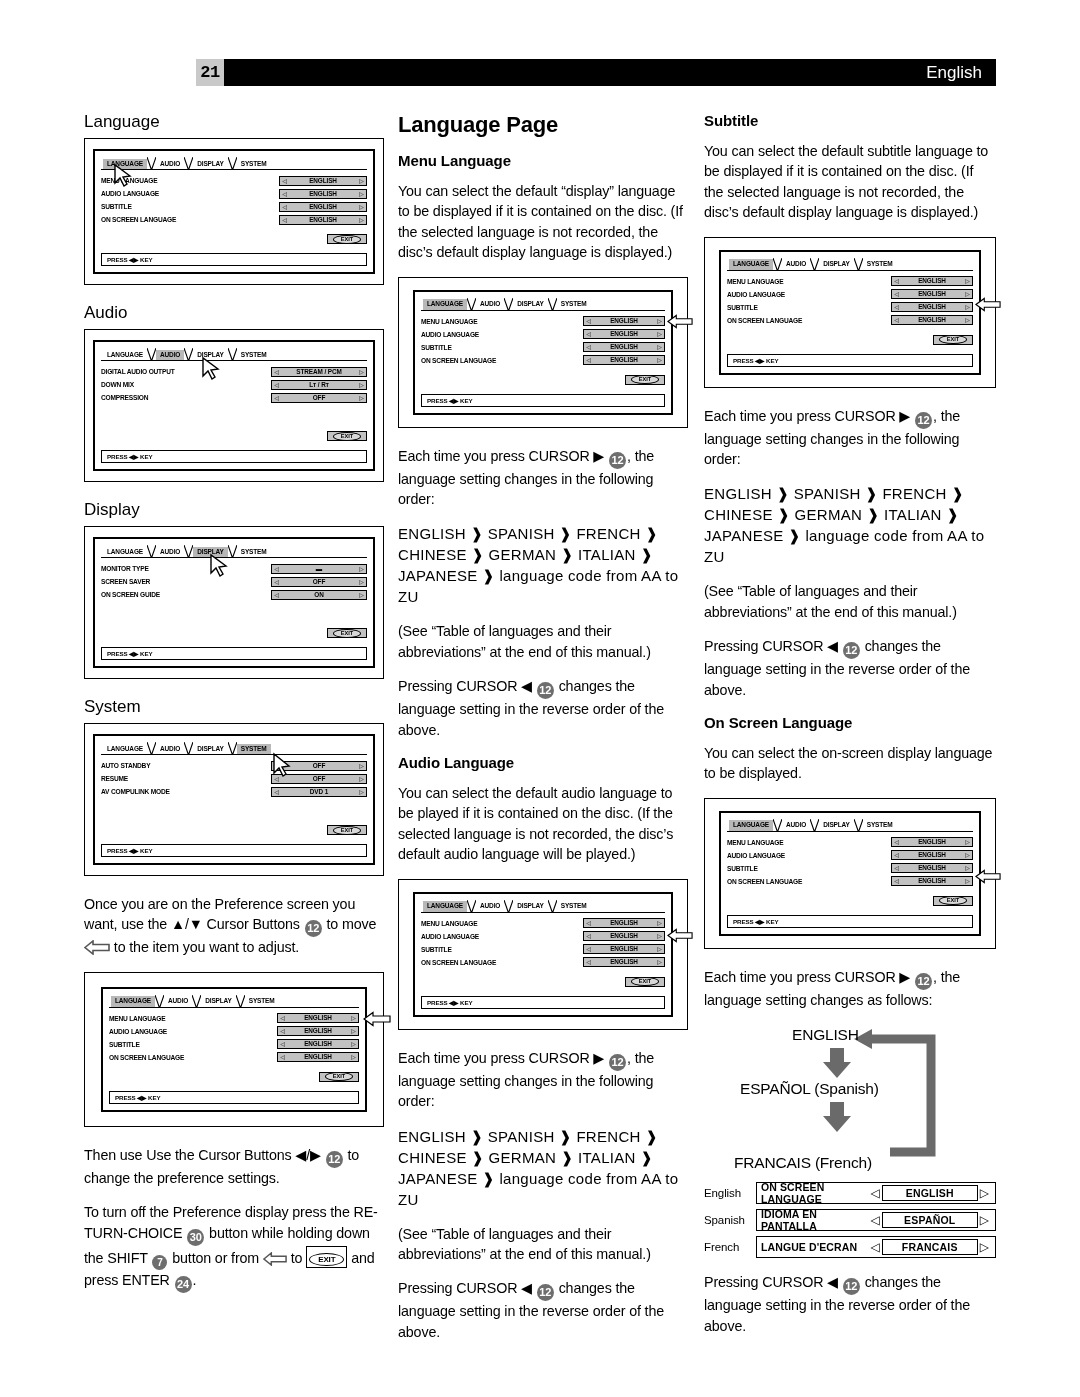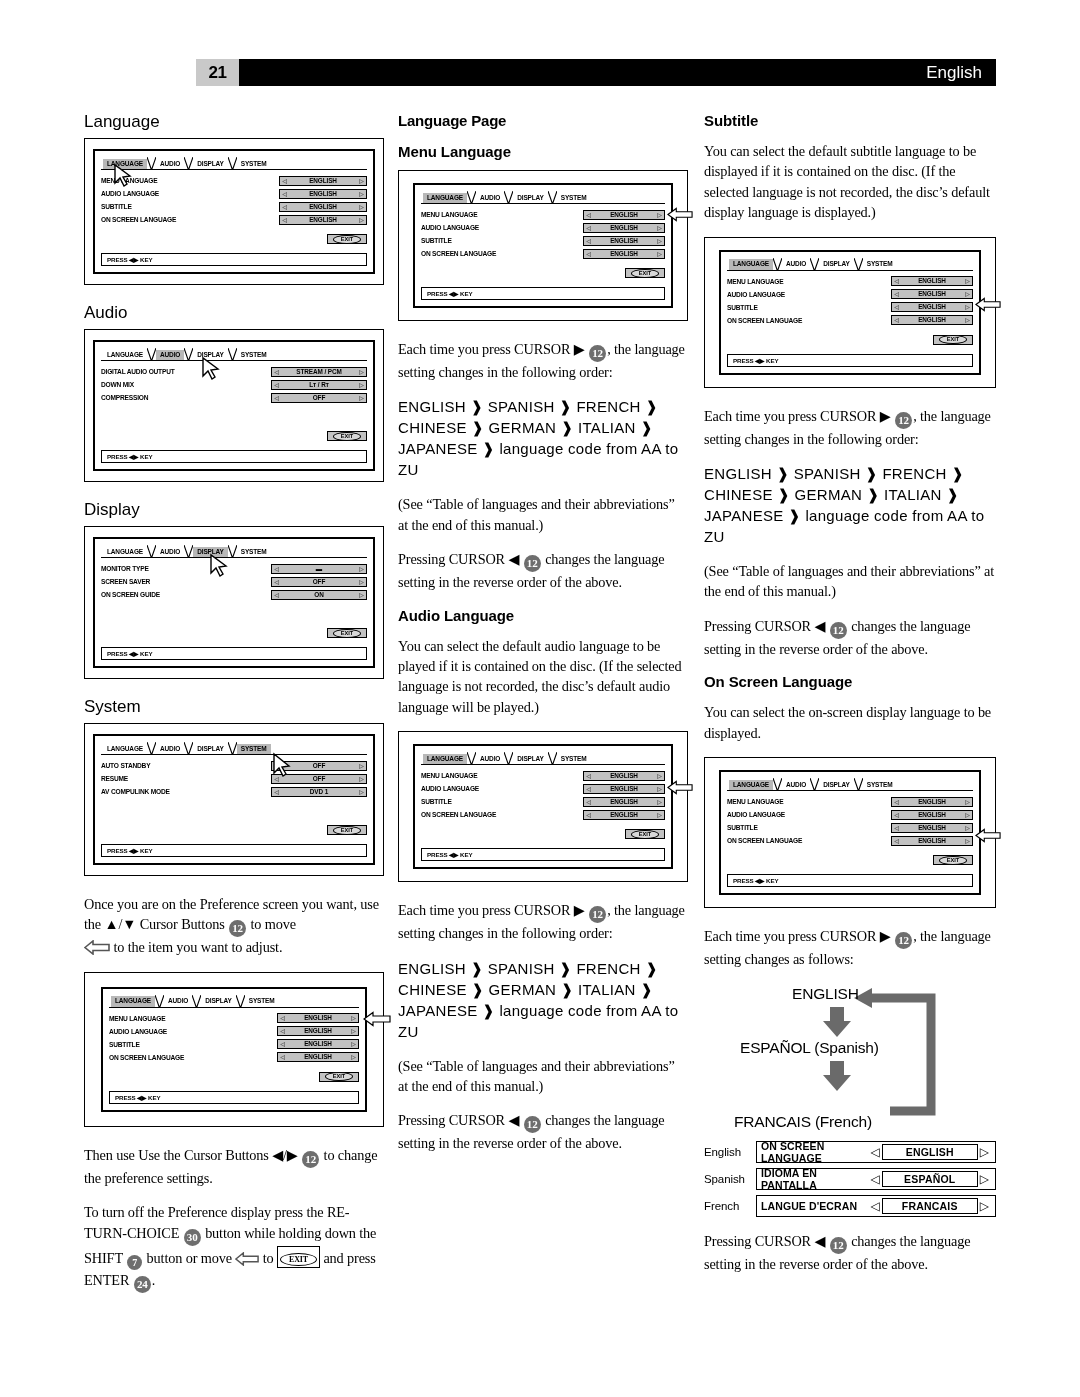--- a/index.html
+++ b/index.html
@@ -9,45 +9,45 @@
     background:#ffffff;
     font-family:"Liberation Sans", sans-serif;
     color:#000;
     position:relative;
     overflow:hidden;
   }
 
   
   .header { position:absolute; left:196px; top:59px; width:800px; height:27px; display:flex; }
   .page-num {
-    width:43px; background:#c9c9c9; color:#000;
+    width:28px; background:#c9c9c9; color:#000;
     font-size:17px; font-weight:bold; display:flex;
-    align-items:center; justify-content:center; letter-spacing:-0.5px;
+    align-items:center; justify-content:center; letter-spacing:-0.5px;font-family:Liberation Mono, monospace;
   }
   .header-bar {
     flex:1; background:#000; color:#fff; display:flex;
     align-items:center; justify-content:flex-end;
     padding-right:14px; font-size:17px;
   }
 
   
   .col { position:absolute; top:112px; }
   .col-left   { left:84px;  width:300px; }
   .col-mid    { left:398px; width:290px; }
   .col-right  { left:704px; width:292px; }
 
   h2.sec-title {
-    font-size:15px; font-weight:bold; margin:0 0 14px 0; letter-spacing:-0.2px;
+    font-size:22px; font-weight:bold; margin:0 0 14px 0; letter-spacing:-0.2px;
   }
   h3.sub-title {
     font-size:15px; font-weight:bold; margin:0 0 10px 0; letter-spacing:-0.1px;
   }
   p.body {
     font-size:14.3px; line-height:20.4px; margin:12px 0 14px 0;
-    letter-spacing:-0.15px; text-align:left;font-family:Liberation Serif, serif;
+    letter-spacing:-0.15px; text-align:left;
   }
   .lang-seq {
     font-size:15px; line-height:21px; margin:0 0 14px 0; letter-spacing:0.3px;
   }
   .label-plain { font-size:17px; margin:0 0 6px 0; font-weight:400; }
 
   
   .osd-wrap { border:1px solid #000; padding:10px 8px; margin:0 0 18px 0; background:#fff; }
   .osd {
     border:2px solid #000; background:#fff;
@@ -514,36 +514,37 @@
     <span>Then use Use the Cursor Buttons ◀/▶</span>
     <span class="badge">12</span>
     <span>to change the preference settings.</span>
   </p>
 
   <p class="body">
     <span>To turn off the Preference display press the RE-TURN-CHOICE</span>
     <span class="badge">30</span>
     <span>button while holding down the SHIFT</span>
     <span class="badge sm">7</span>
-    <span>button or move</span>
+    <span>button or from</span>
     <svg class="big-arrow" width="24" height="14" viewBox="0 0 26 15">
       <path d="M1,7.5 L9,1 L9,4.5 L25,4.5 L25,10.5 L9,10.5 L9,14 Z" fill="#fff" stroke="#555" stroke-width="1.6"></path>
     </svg>
     <span>to</span>
     <span class="exit-inline"><span class="oval2">EXIT</span></span>
     <span>and press ENTER</span>
     <span class="badge">24</span><span>.</span>
   </p>
 
 </div>
 
 <div class="col col-mid">
   <h2 class="sec-title">Language Page</h2>
 
   <h3 class="sub-title">Menu Language</h3>
+  <p class="body">You can select the default “display” language to be displayed if it is contained on the disc. (If the selected language is not recorded, the disc’s default display language is displayed.)</p>
 
   <div class="osd-wrap" style="padding:12px 14px;">
     <div class="osd">
       <div class="osd-inner">
         <div class="tabrow">
           <div class="tcell sel">LANGUAGE</div>
           <div class="vsep">
               <svg width="9" height="13">
                 <polyline points="0,0 4.5,13 9,0" fill="none" stroke="#000" stroke-width="1.1"></polyline>
               </svg>

